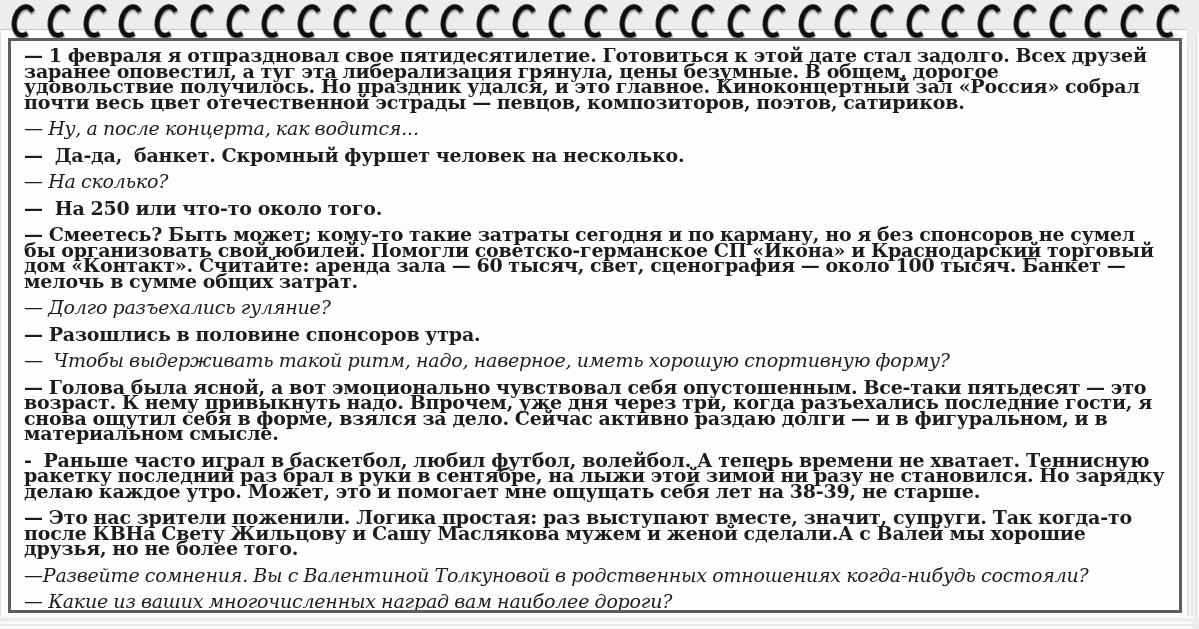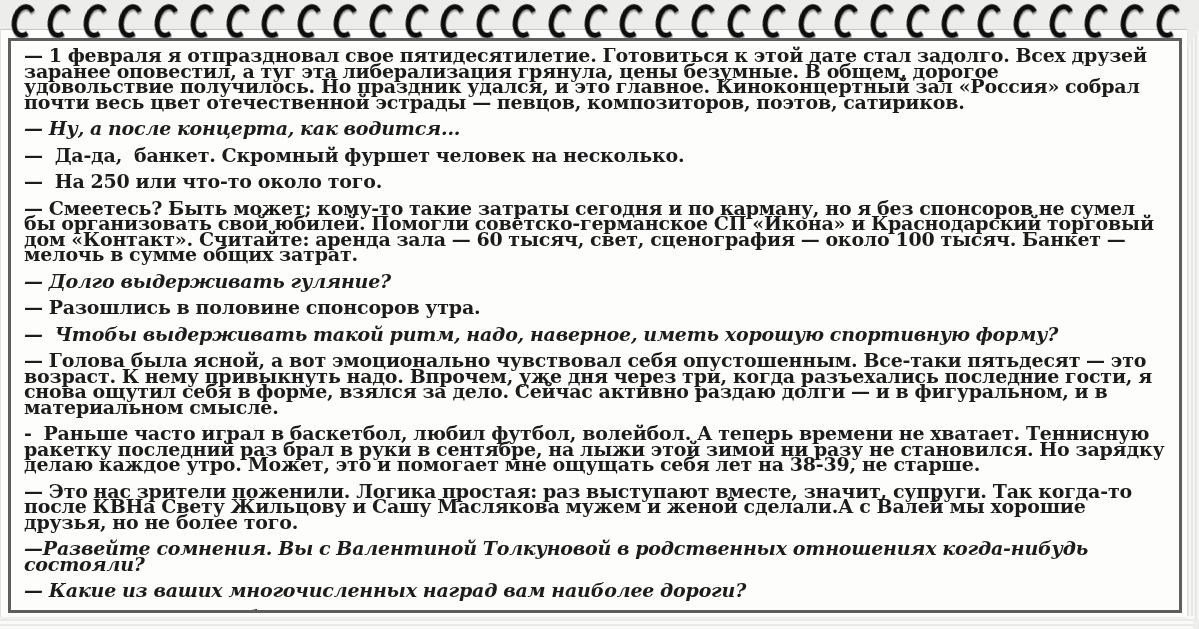--- a/index.html
+++ b/index.html
@@ -75,21 +75,21 @@
     line-height: 15.5px;
     letter-spacing: -0.2px;
     word-spacing: -0.5px;
   }
   .para {
     margin: 0 0 11px 0;
     font-weight: bold;
   }
   .para.question {
     font-style: italic;
-    font-weight: 700;
+    font-weight: 400;
   }
 </style>
 </head>
 <body>
 
 <div class="scene">
   <div class="stack-right"></div>
   <div class="stack-bottom"></div>
   <div class="sheet"></div>
   <div class="spiral" id="spiral">
@@ -125,23 +125,24 @@
       <span class="ring"></span>
       <span class="ring"></span>
       <span class="ring"></span>
       <span class="ring"></span>
     </div>
   <div class="textbox">
     <div class="interview" id="paragraphs">
         <p class="para answer">— 1 февраля я отпраздновал свое пятидесятилетие. Готовиться к этой дате стал задолго. Всех друзей заранее оповестил, а туг эта либерализация грянула, цены безумные. В общем, дорогое&nbsp;&nbsp;&nbsp; удовольствие получилось. Но праздник удался, и это главное. Киноконцертный зал «Россия» собрал почти весь цвет отечественной эстрады — певцов, композиторов, поэтов, сатириков.</p>
         <p class="para question">— Ну, а после концерта, как водится...</p>
         <p class="para answer">—&nbsp; Да-да,&nbsp; банкет. Скромный фуршет человек на несколько.</p>
+        <p class="para question">— На сколько?</p>
         <p class="para answer">—&nbsp; На 250 или что-то около того.</p>
         <p class="para answer">— Смеетесь? Быть может; кому-то такие затраты сегодня и по карману, но я без спонсоров не сумел бы организовать свой юбилей. Помогли советско-германское СП «Икона» и Краснодарский торговый дом «Контакт». Считайте: аренда зала — 60 тысяч, свет, сценография — около 100 тысяч. Банкет — мелочь в сумме общих затрат.</p>
-        <p class="para question">— Долго выдерживать гуляние?</p>
+        <p class="para question">— Долго разъехались гуляние?</p>
         <p class="para answer">— Разошлись в половине спонсоров утра.</p>
         <p class="para question">—&nbsp; Чтобы выдерживать такой ритм, надо, наверное, иметь хорошую спортивную форму?</p>
         <p class="para answer">— Голова была ясной, а вот эмоционально чувствовал себя опустошенным. Все-таки пятьдесят — это возраст. К нему привыкнуть надо. Впрочем, уже дня через три, когда разъехались последние гости, я снова ощутил себя в форме, взялся за дело. Сейчас активно раздаю долги — и в фигуральном, и в материальном смысле.</p>
         <p class="para answer">-&nbsp; Раньше часто играл в баскетбол, любил футбол, волейбол. А теперь времени не хватает. Теннисную ракетку последний раз брал в руки в сентябре, на лыжи этой зимой ни разу не становился. Но зарядку делаю каждое утро. Может, это и помогает мне ощущать себя лет на 38-39, не старше.</p>
         <p class="para answer">— Это нас зрители поженили. Логика простая: раз выступают вместе, значит, супруги. Так когда-то после КВНа Свету Жильцову и Сашу Маслякова мужем и женой сделали.А с Валей мы хорошие друзья, но не более того.</p>
         <p class="para question">—Развейте сомнения. Вы с Валентиной Толкуновой в родственных отношениях когда-нибудь состояли?</p>
         <p class="para question">— Какие из ваших многочисленных наград вам наиболее дороги?</p>
         <p class="para answer">—Два ордена—Дружбы народов и «Знак Почета» — за московскую Олимпиаду и за Афганистан.</p>
       </div>
   </div>

